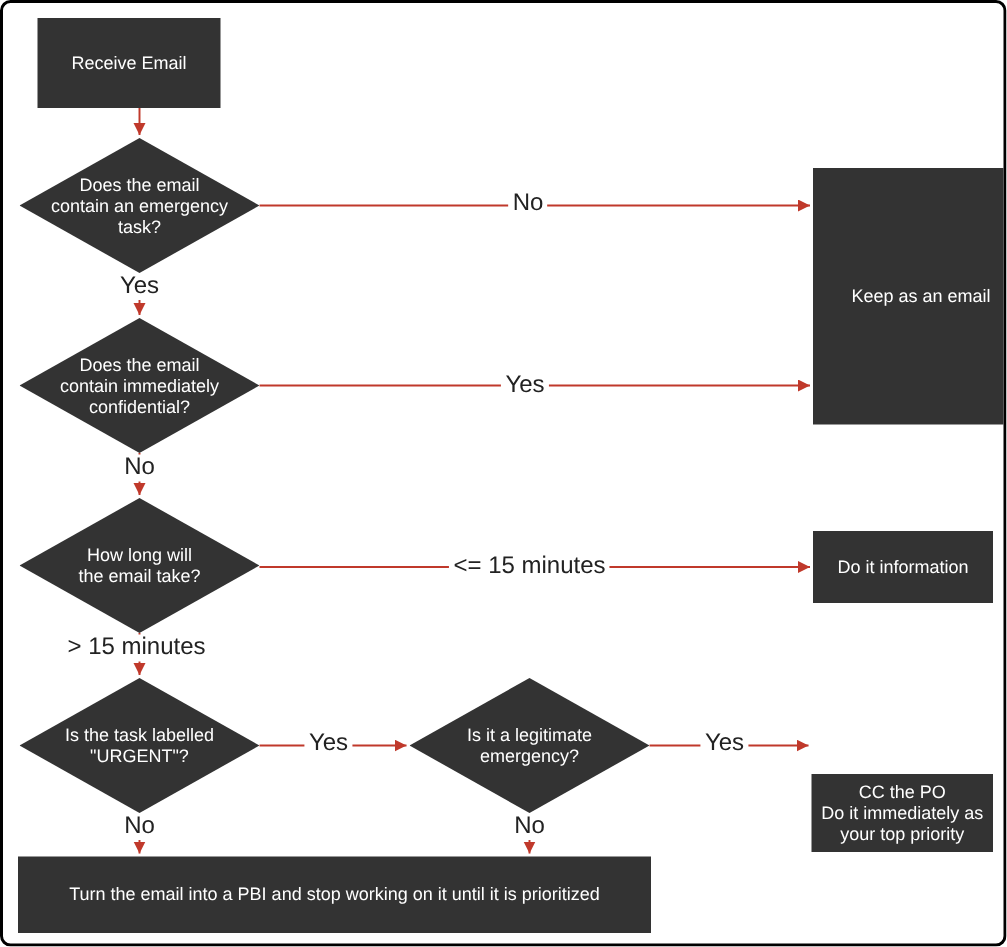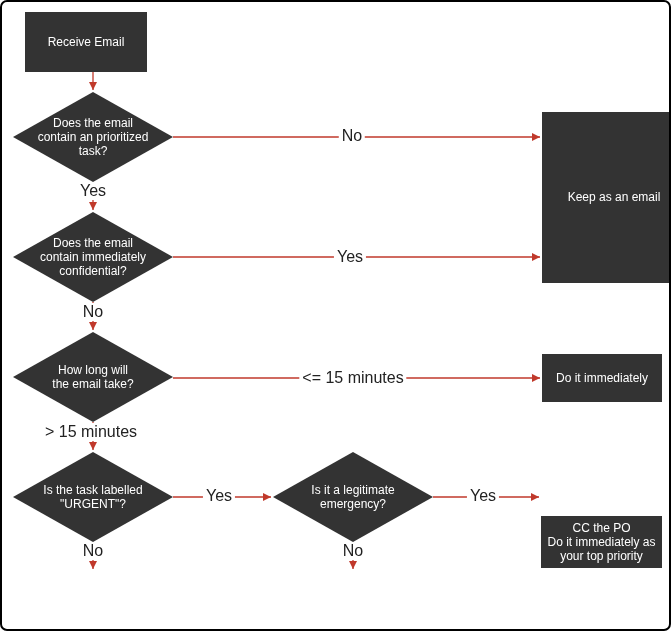--- a/index.html
+++ b/index.html
@@ -57,21 +57,21 @@
     <line x1="351" y1="540" x2="351" y2="567" marker-end="url(#ah)"></line>
   </svg>
 
   <div class="node box" style="left:23px;top:10px;width:122px;height:60px;">
     <span>Receive Email</span>
   </div>
 
   <div class="node diamond" style="left:11px;top:90px;width:160px;height:90px;">
     <div>
       <div>Does the email</div>
-      <div>contain an prioritized</div>
+      <div>contain an emergency</div>
       <div>task?</div>
     </div>
   </div>
 
   <div class="node diamond" style="left:11px;top:210px;width:160px;height:90px;">
     <div>
       <div>Does the email</div>
       <div>contain immediately</div>
       <div>confidential?</div>
     </div>
@@ -96,31 +96,34 @@
       <div>Is the task labelled</div>
       <div>"URGENT"?</div>
     </div>
   </div>
 
   <div class="node box" style="left:540px;top:110px;width:144px;height:171px;">
     <span>Keep as an email</span>
   </div>
 
   <div class="node box" style="left:540px;top:352px;width:120px;height:48px;">
-    <span>Do it immediately</span>
+    <span>Do it information</span>
   </div>
 
   <div class="node box" style="left:539px;top:468px;width:121px;height:52px;margin-top:46px;">
     <div>
       <div>CC the PO</div>
       <div>Do it immediately as</div>
       <div>your top priority</div>
     </div>
   </div>
 
+  <div class="node box" style="left:10px;top:569px;width:422px;height:51px;">
+    <span>Turn the email into a PBI and stop working on it until it is prioritized</span>
+  </div>
 
   <div class="elabel" style="left:91px;top:189px;">Yes</div>
   <div class="elabel" style="left:350px;top:134px;">No</div>
   <div class="elabel" style="left:348px;top:255px;">Yes</div>
   <div class="elabel" style="left:91px;top:310px;">No</div>
   <div class="elabel" style="left:351px;top:376px;">&lt;= 15 minutes</div>
   <div class="elabel" style="left:89px;top:430px;">&gt; 15 minutes</div>
   <div class="elabel" style="left:217px;top:494px;">Yes</div>
   <div class="elabel" style="left:91px;top:549px;">No</div>
   <div class="elabel" style="left:481px;top:494px;">Yes</div>

